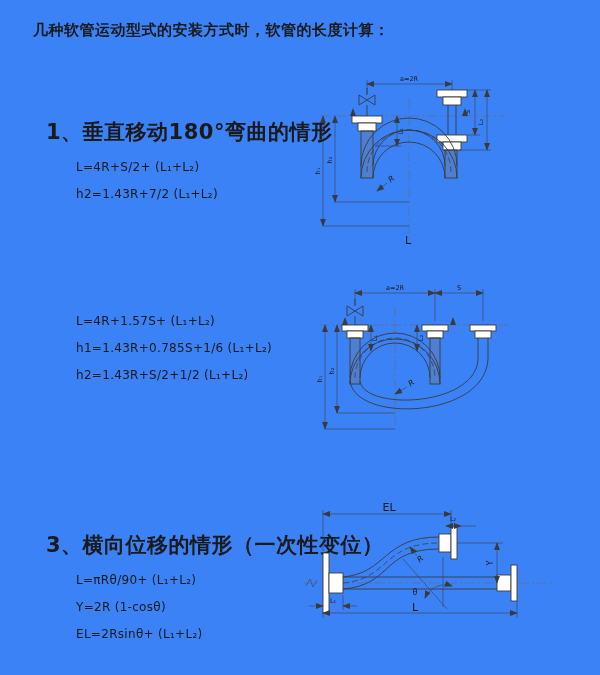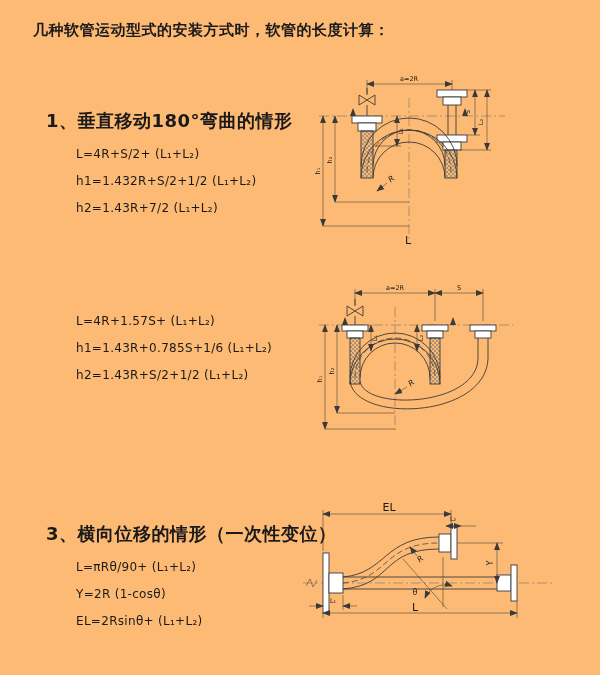--- a/index.html
+++ b/index.html
@@ -1,27 +1,27 @@
 <!DOCTYPE html>
 <html><head>
 <meta charset="utf-8">
 <style>
   html,body{margin:0;padding:0;background:#e8e8e8;}
   .sheet{
     position:relative;width:600px;height:675px;margin:0 auto;
-    background:#fdba74;overflow:hidden;
+    background:#3b82f6;overflow:hidden;
     font-family:"DejaVu Sans","Liberation Sans",sans-serif;
     color:#1a1a1a;
   }
   .title{
     position:absolute;left:33px;top:21px;
     font-size:15px;font-weight:600;letter-spacing:.5px;
   }
   .sec{position:absolute;left:46px;}
-  .sec .heading{font-size:18px;font-weight:600;letter-spacing:.5px;margin:3px 0 8px 0;text-align:center;}
+  .sec .heading{font-size:21px;font-weight:600;letter-spacing:.5px;margin:12px 0 8px 0;text-align:center;}
   .sec .formula{font-size:12px;margin:0 0 0 30px;height:27px;line-height:27px;letter-spacing:.3px;white-space:pre;}
   .dia{position:absolute;}
   svg{display:block;overflow:visible;}
   svg .s{stroke:#3a3a3a;stroke-width:.9;fill:none;}
   svg .d{stroke:#3a3a3a;stroke-width:.55;fill:none;}
   svg .cl{stroke:#6a6a6a;stroke-width:.55;fill:none;stroke-dasharray:10 3 2 3;}
   svg .hd{stroke:#3a3a3a;stroke-width:.7;fill:none;stroke-dasharray:6 3;}
   svg .fl{fill:#ffffff;stroke:#3a3a3a;stroke-width:.9;}
   svg .hx{fill:url(#hx);stroke:#3a3a3a;stroke-width:.9;}
   svg text{font-family:"DejaVu Sans","Liberation Sans",sans-serif;font-size:6.5px;fill:#1a1a1a;}
@@ -43,21 +43,20 @@
         <path d="M0,0 l4,4 M4,0 l-4,4" stroke="#777" stroke-width="0.6"></path>
       </pattern>
     </defs>
   </svg>
 
   <div class="title">几种软管运动型式的安装方式时，软管的长度计算：</div>
 
   <div class="sec" style="top:106px;">
     <div class="heading">1、垂直移动180°弯曲的情形</div>
     <div class="formula">L=4R+S/2+ (L₁+L₂)</div>
-    <div class="formula">h1=1.432R+S/2+1/2 (L₁+L₂)</div>
     <div class="formula">h2=1.43R+7/2 (L₁+L₂)</div>
   </div>
 
   <div class="dia" style="left:313px;top:70px;">
     <svg width="215" height="190" viewBox="0 0 215 190">
 
       <line class="cl" x1="6" y1="46" x2="192" y2="46"></line>
       <line class="cl" x1="96" y1="28" x2="96" y2="172"></line>
 
       <g>

